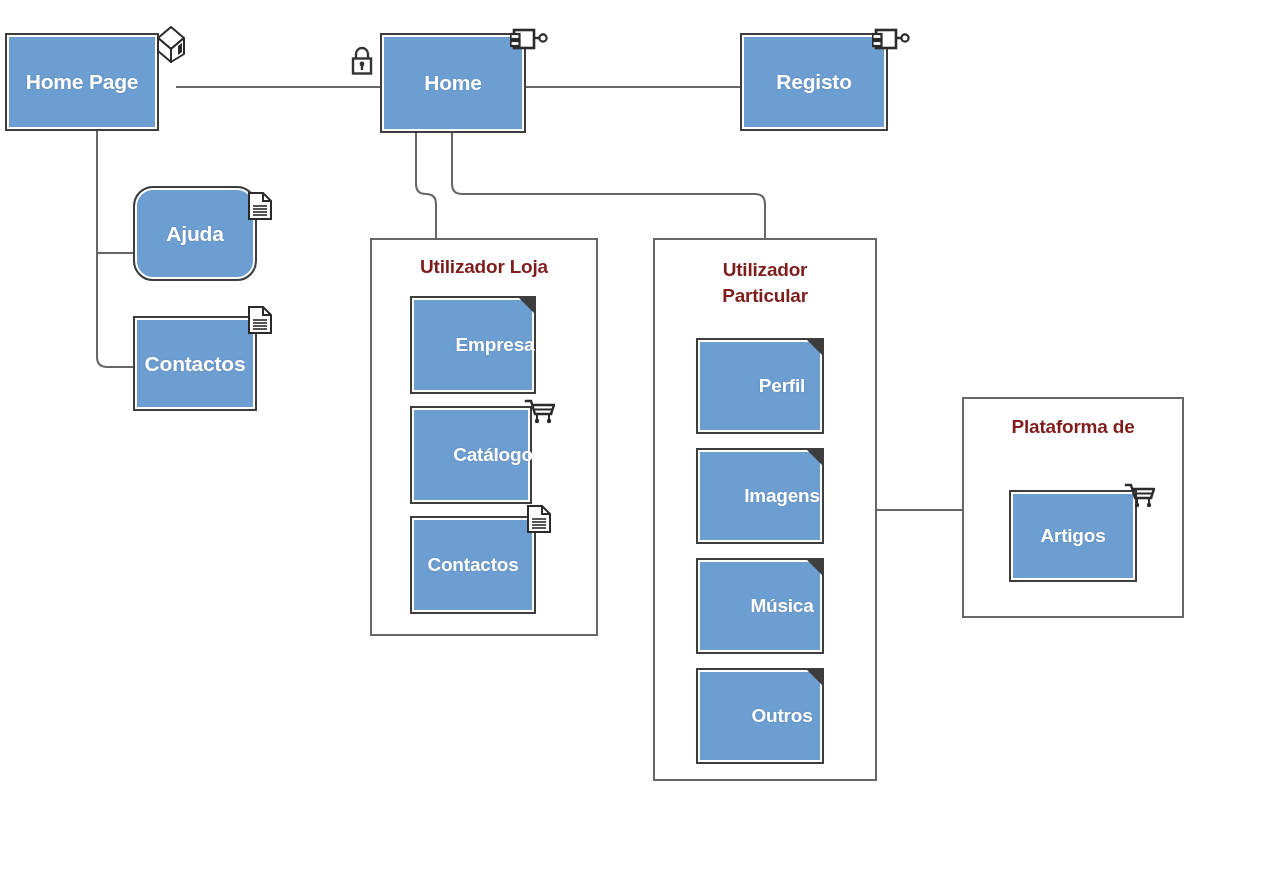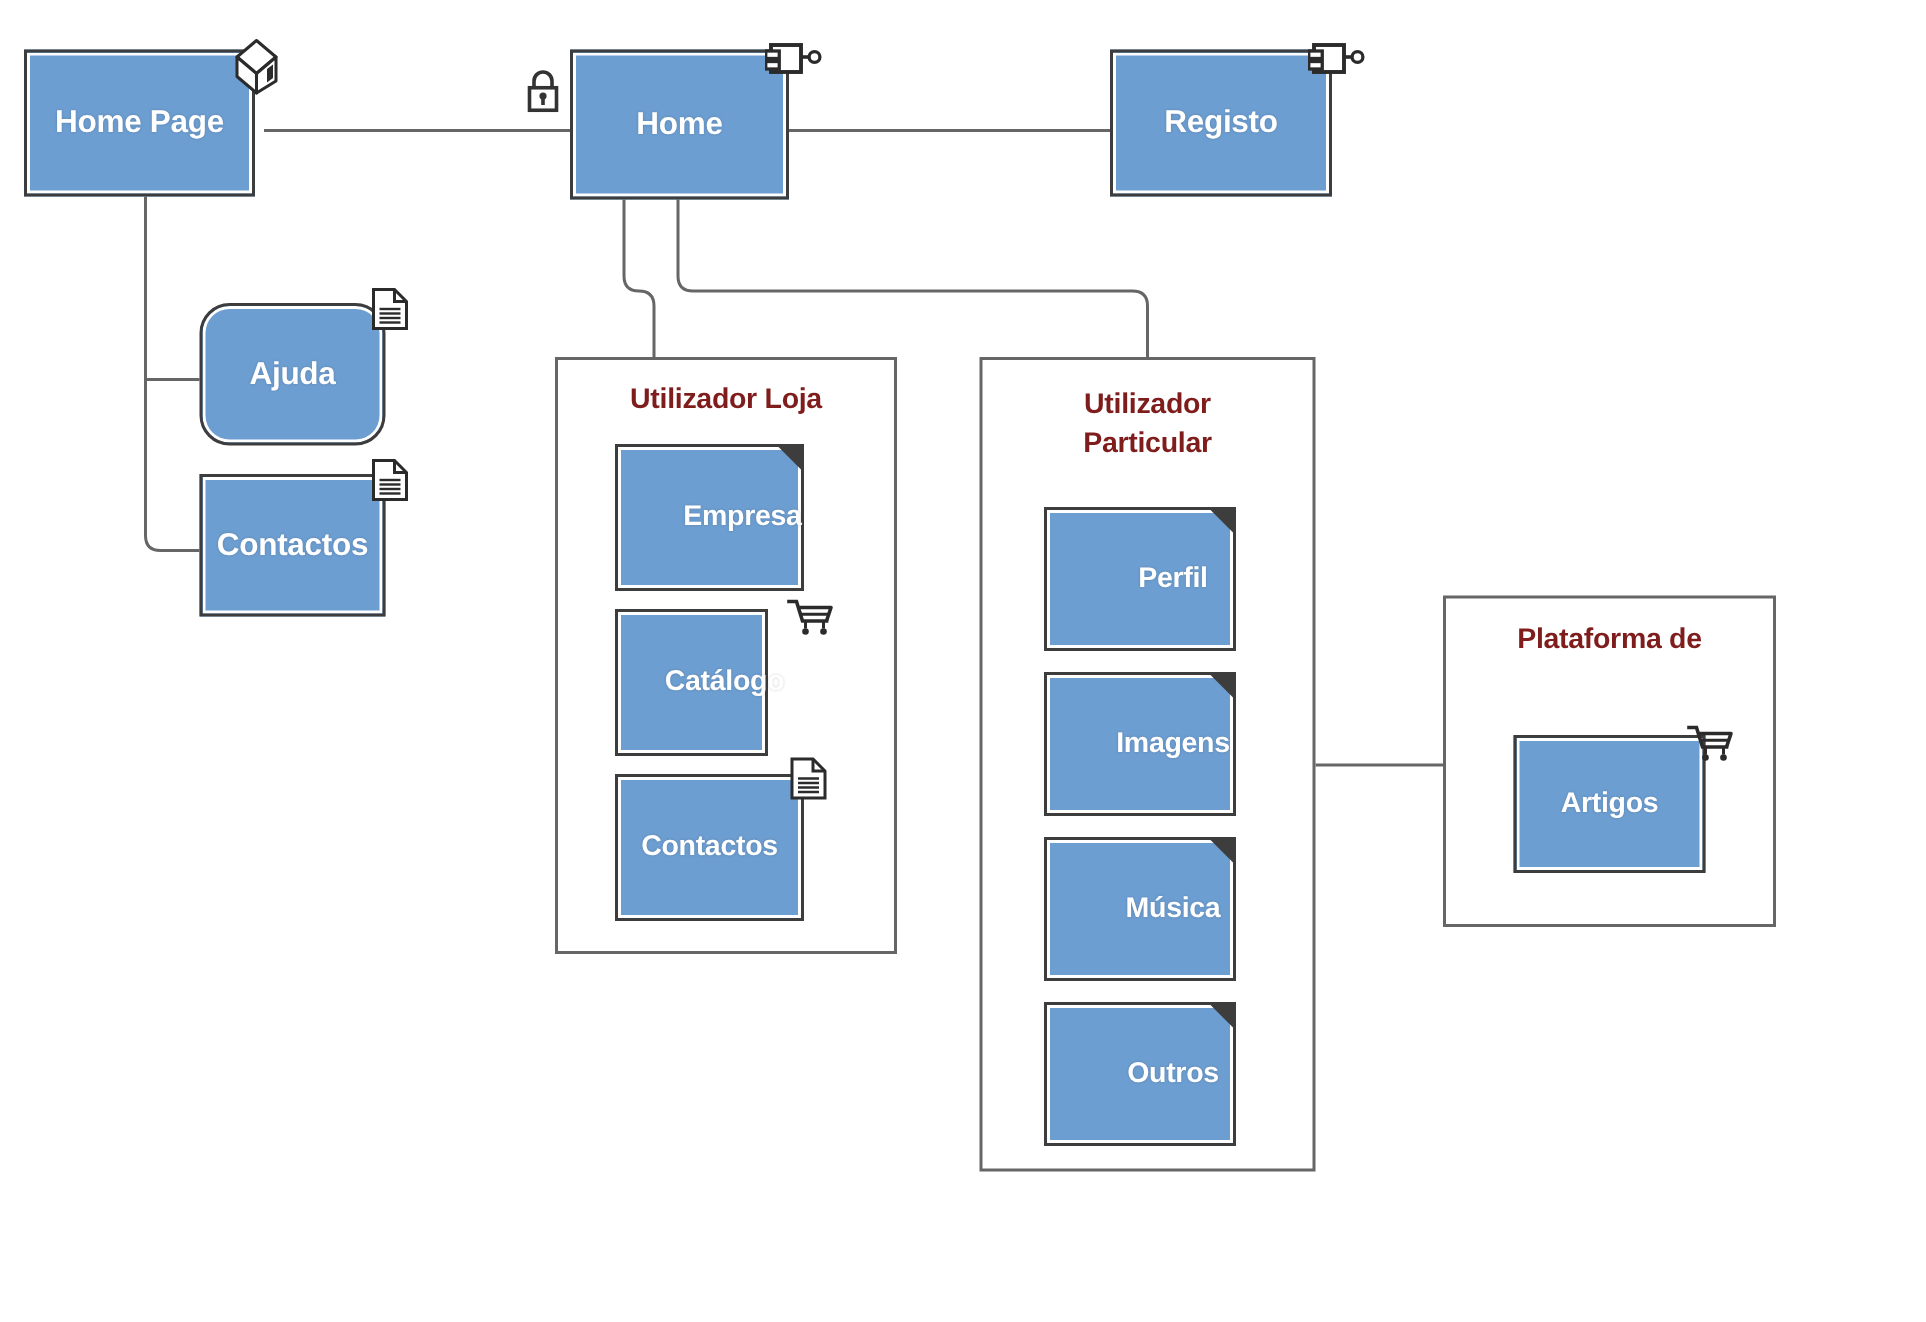--- a/index.html
+++ b/index.html
@@ -119,21 +119,21 @@
 
     <path d="M 97 253 Q 97 253 107 253 L 133 253"></path>
 
     <path d="M 416 133 L 416 184 Q 416 194 426 194 L 426 194 Q 436 194 436 204 L 436 238"></path>
 
     <path d="M 452 133 L 452 184 Q 452 194 462 194 L 755 194 Q 765 194 765 204 L 765 238"></path>
 
     <line x1="877" y1="510" x2="962" y2="510"></line>
   </svg>
 
-  <div class="node" style="left:16px; top:33px; width:154px; height:98px;">
+  <div class="node" style="left:5px; top:33px; width:154px; height:98px;">
     <span class="label">Home Page</span>
   </div>
   <div class="icon" style="left:154px; top:24px;">
     <svg width="38" height="40" viewBox="0 0 38 40">
       <g fill="#ffffff" stroke="#2b2b2b" stroke-width="2" stroke-linejoin="round">
         <polygon points="4,14 17,3 30,14 17,25"></polygon>
         <polygon points="17,25 30,14 30,30 17,38"></polygon>
         <polygon points="4,14 17,25 17,38 4,27"></polygon>
       </g>
       <polygon points="24,22 28,19 28,28 24,31" fill="#2b2b2b"></polygon>
@@ -167,21 +167,21 @@
   <div class="icon" style="left:872px; top:26px;">
     <svg width="38" height="30" viewBox="0 0 38 30">
       <rect x="4" y="4" width="20" height="18" fill="#ffffff" stroke="#2b2b2b" stroke-width="2.6"></rect>
       <rect x="0.5" y="8" width="9" height="5" fill="#ffffff" stroke="#2b2b2b" stroke-width="2.2"></rect>
       <rect x="0.5" y="15" width="9" height="5" fill="#ffffff" stroke="#2b2b2b" stroke-width="2.2"></rect>
       <line x1="24" y1="12" x2="30" y2="12" stroke="#2b2b2b" stroke-width="2.4"></line>
       <circle cx="33" cy="12" r="3.6" fill="#ffffff" stroke="#2b2b2b" stroke-width="2.2"></circle>
     </svg>
   </div>
 
-  <div class="node" style="left:133px; top:202px; width:124px; height:95px;border-radius:20px;">
+  <div class="node" style="left:133px; top:186px; width:124px; height:95px;border-radius:20px;">
     <span class="label">Ajuda</span>
   </div>
   <div class="icon" style="left:246px; top:190px;">
     <svg width="28" height="32" viewBox="0 0 28 32">
       <path d="M3,3 L17,3 L25,11 L25,29 L3,29 Z" fill="#ffffff" stroke="#2b2b2b" stroke-width="2"></path>
       <path d="M17,3 L17,11 L25,11" fill="none" stroke="#2b2b2b" stroke-width="2"></path>
       <g stroke="#2b2b2b" stroke-width="1.6">
         <line x1="7" y1="16" x2="21" y2="16"></line>
         <line x1="7" y1="19" x2="21" y2="19"></line>
         <line x1="7" y1="22" x2="21" y2="22"></line>
@@ -209,21 +209,21 @@
   <div class="group-box" style="left:370px; top:238px; width:228px; height:398px;">
     <div class="group-title" style="top:14px;">Utilizador Loja</div>
   </div>
 
   <div class="node dogear small" style="left:410px; top:296px; width:126px; height:98px;">
     <div class="fold-body"></div>
     <div class="fold-tri"></div>
     <span class="label">Empresa</span>
   </div>
 
-  <div class="node small" style="left:410px; top:406px; width:102px; height:98px;padding-left:44px;">
+  <div class="node small" style="left:410px; top:406px; width:122px; height:98px;padding-left:44px;">
     <span class="label">Catálogo</span>
   </div>
   <div class="icon" style="left:524px; top:396px;">
     <svg width="34" height="30" viewBox="0 0 34 30">
       <path d="M2,5 L7,5 L11,18 L27,18" fill="none" stroke="#2b2b2b" stroke-width="2.4" stroke-linecap="square"></path>
       <path d="M9,9 L30,9 L27,18" fill="none" stroke="#2b2b2b" stroke-width="2.4" stroke-linejoin="round"></path>
       <line x1="10" y1="13.5" x2="28.5" y2="13.5" stroke="#2b2b2b" stroke-width="2"></line>
       <line x1="13" y1="18" x2="13" y2="23" stroke="#2b2b2b" stroke-width="2"></line>
       <line x1="25" y1="18" x2="25" y2="23" stroke="#2b2b2b" stroke-width="2"></line>
       <circle cx="13" cy="25" r="2.2" fill="#2b2b2b"></circle>

